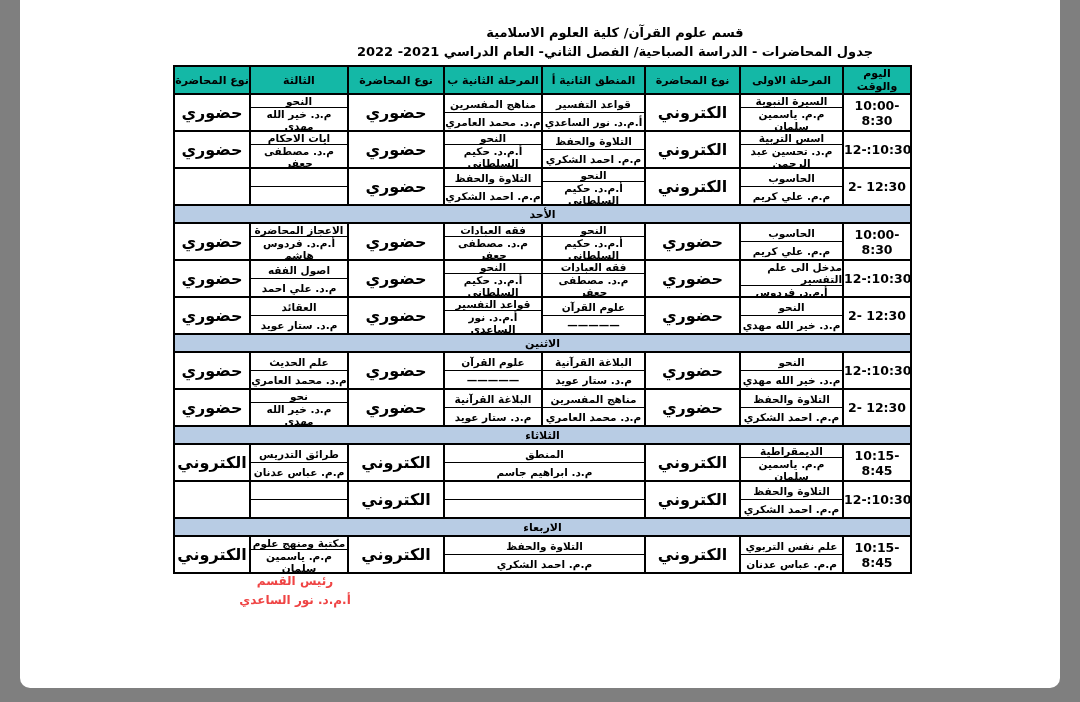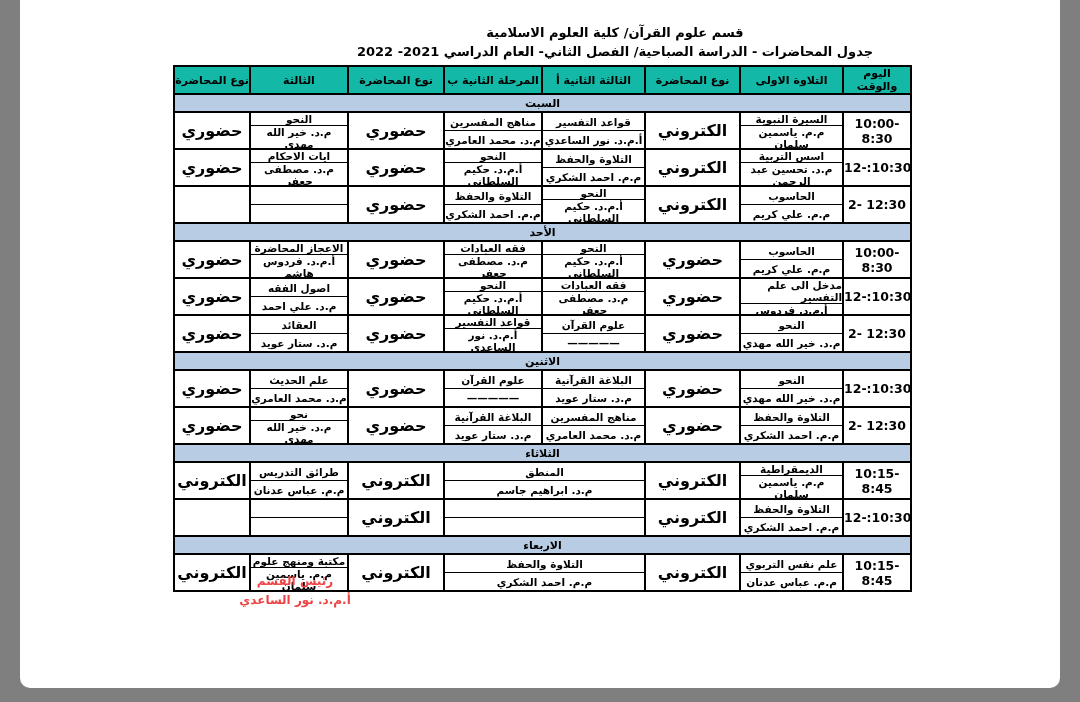--- a/index.html
+++ b/index.html
@@ -67,33 +67,30 @@
           <col style="width:103px">
         <col style="width:98px">
           <col style="width:96px">
           <col style="width:98px">
           <col style="width:76px">
       </colgroup>
 
       <tbody>
           <tr>
         <th class="hdr">اليوم والوقت</th>
-        <th class="hdr">التلاوة الاولى</th>
+        <th class="hdr">المرحلة الاولى</th>
         <th class="hdr">نوع المحاضرة</th>
-        <th class="hdr">الثالثة الثانية أ</th>
+        <th class="hdr">المنطق الثانية أ</th>
         <th class="hdr">المرحلة الثانية ب</th>
         <th class="hdr">نوع المحاضرة</th>
         <th class="hdr">الثالثة</th>
         <th class="hdr">نوع المحاضرة</th>
       </tr>
 
       <tr>
-        <td class="dayband" colspan="8">السبت</td>
-      </tr>
-      <tr>
         <td class="timecell">10:00- 8:30</td>
         <td class="lesson">
               <div class="pair">
                 <div class="subj">السيرة النبوية</div>
                 <div class="teach">م.م. ياسمين سلمان</div>
               </div>
             </td>
         <td class="typecell">الكتروني</td>
         <td class="lesson">
               <div class="pair">

